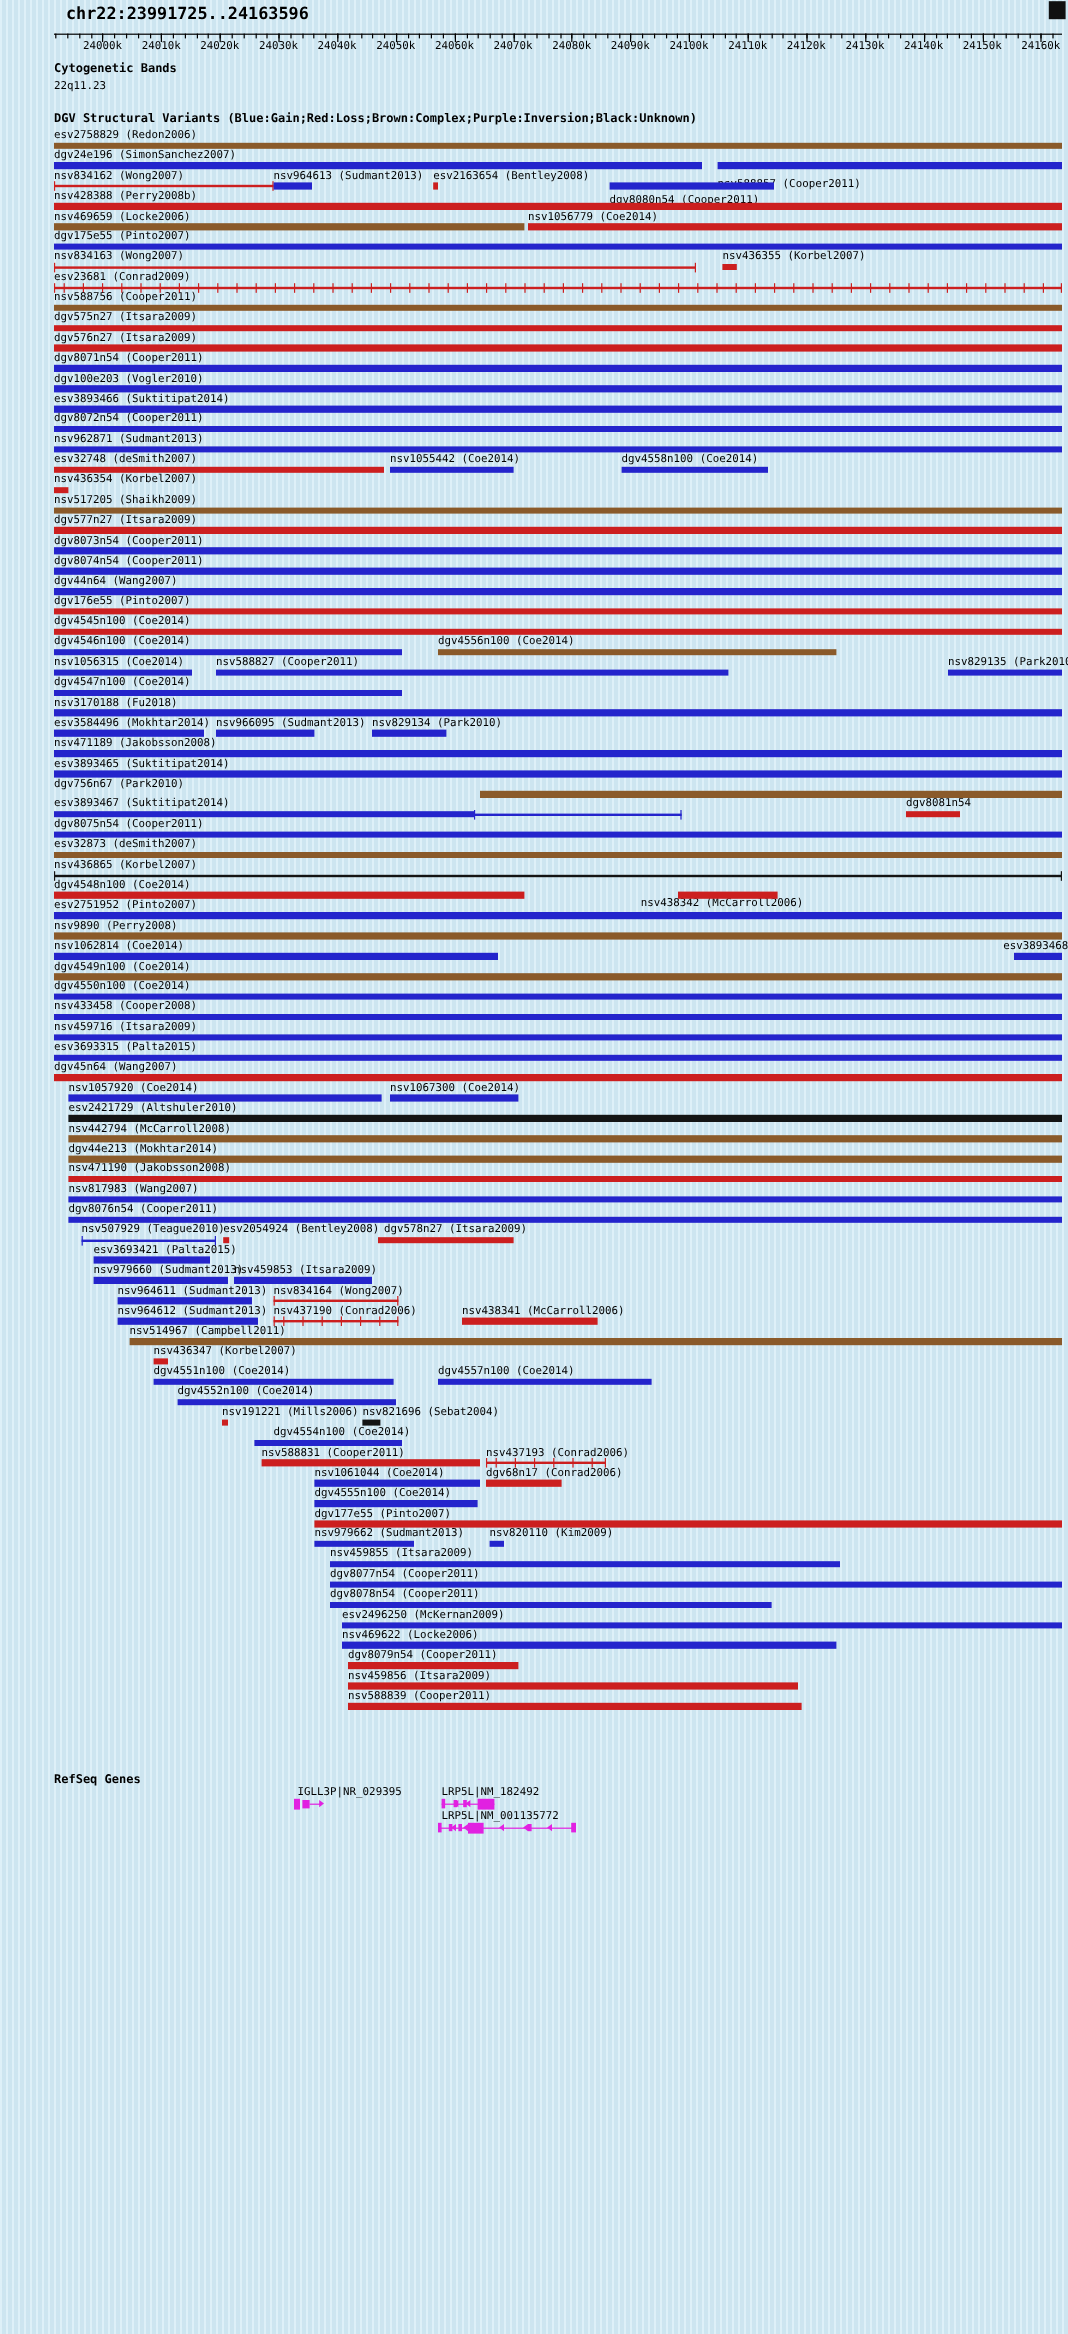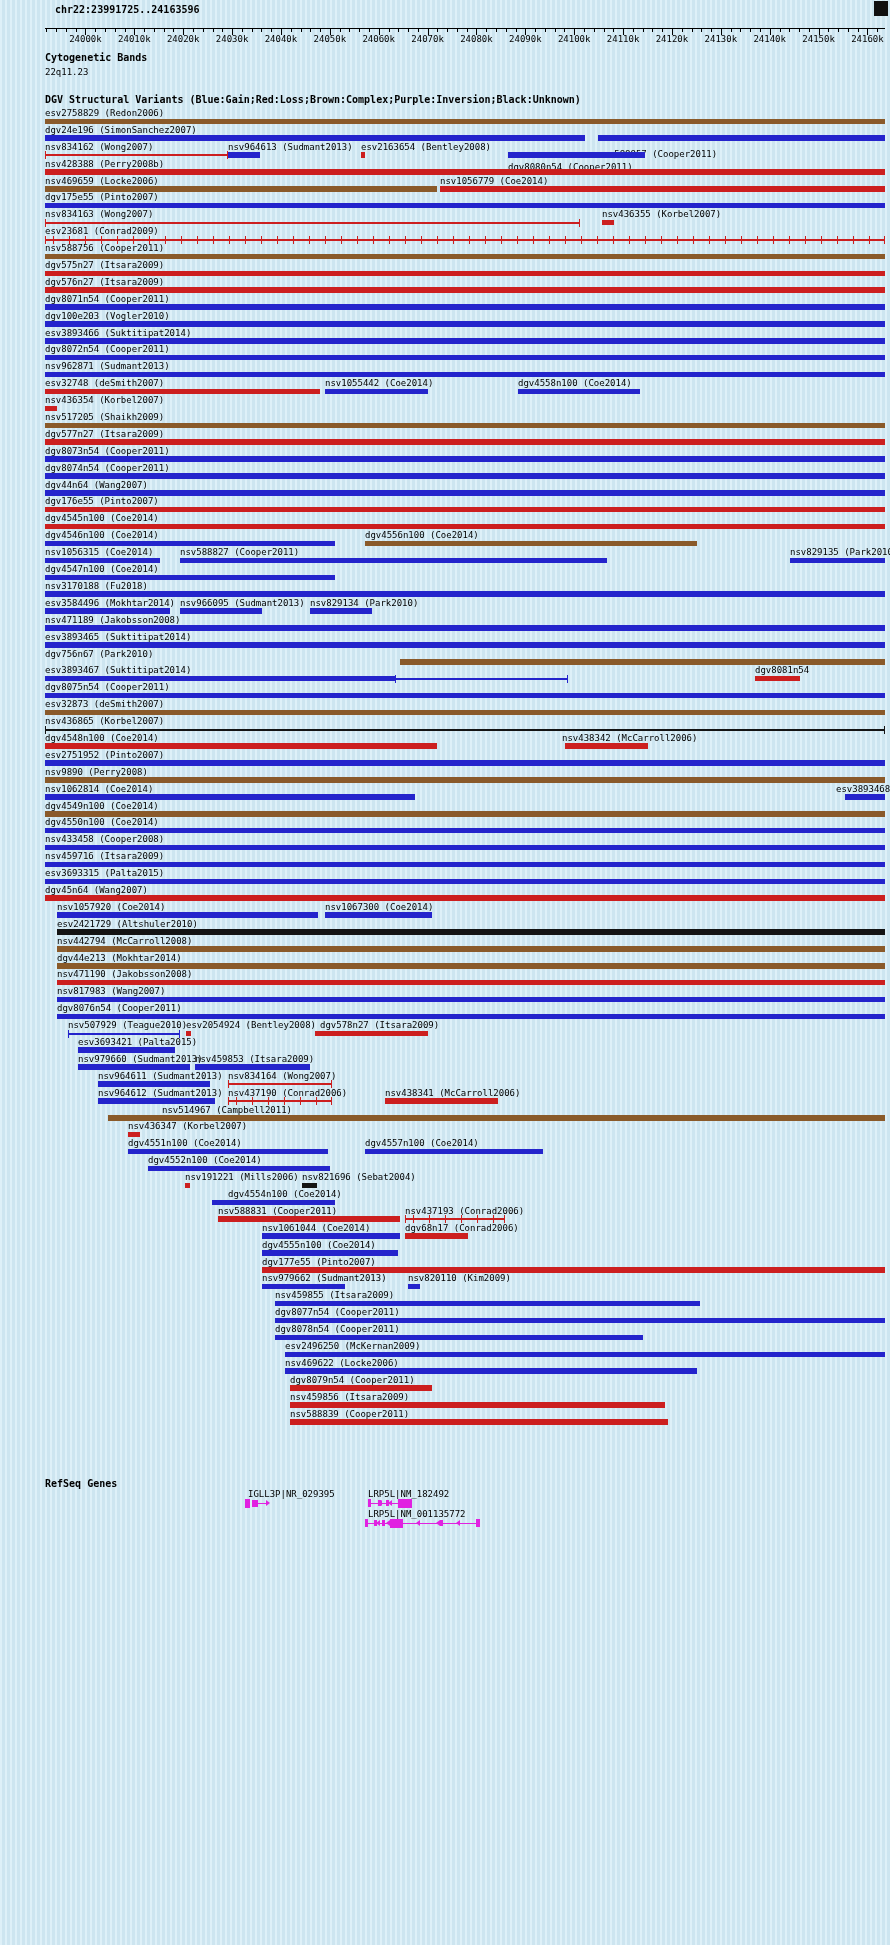--- a/index.html
+++ b/index.html
@@ -2,21 +2,21 @@
 <html><head>
 <meta charset="utf-8">
 <style>
   html,body{margin:0;padding:0}
   body{
     position:relative;width:890px;height:1945px;overflow:hidden;color:#000;
     font-family:"DejaVu Sans Mono","Liberation Mono",monospace;
     background-color:#d6ebf5;
     background-image:repeating-linear-gradient(90deg,#def0f8 0 2px,#cde5f0 2px 5px);
   }
-  .region{position:absolute;left:55px;top:4px;font-size:10px;font-weight:bold;white-space:pre}
+  .region{position:absolute;left:55px;top:4px;font-size:14px;font-weight:bold;white-space:pre}
   .corner{position:absolute;left:874px;top:1px;width:14px;height:15px;background:#101010}
   #ruler{position:absolute;left:0;top:20px;width:890px;height:26px}
   .rline{position:absolute;height:1px;background:#000}
   .rtick{position:absolute;width:1px;background:#000}
   .rlabel{position:absolute;top:14px;font-size:9px;transform:translateX(-50%);white-space:pre}
   .hdr{position:absolute;font-size:10px;font-weight:bold;white-space:pre}
   #cyto-title{left:45px;top:52px}
   #cyto-label{position:absolute;left:45px;top:67px;font-size:9px;white-space:pre}
   #dgv-title{left:45px;top:94px}
   #rows{position:absolute;left:0;top:108px;width:890px}
@@ -404,21 +404,21 @@
     </div>
     <div class="vrow">
       <span class="vlabel" style="left: 45px;">nsv436865 (Korbel2007)</span>
       <div class="vline" style="left: 45px; width: 840px; background: rgb(20, 20, 20);">
         <i class="vtick" style="left: 0px; background: rgb(20, 20, 20);"></i>
         <i class="vtick" style="left: 839px; background: rgb(20, 20, 20);"></i>
       </div>
     </div>
     <div class="vrow">
       <span class="vlabel" style="left: 45px;">dgv4548n100 (Coe2014)</span>
-      <span class="vlabel" style="left: 562px;">nsv438342 (McCarroll2006)</span>
+      <span class="vlabel" style="left: 534px; margin-top: 15px;">nsv438342 (McCarroll2006)</span>
       <div class="vbar" style="left: 45px; width: 392px; background: rgb(204, 31, 31);"></div>
       <div class="vbar" style="left: 565px; width: 83px; background: rgb(204, 31, 31);"></div>
     </div>
     <div class="vrow">
       <span class="vlabel" style="left: 45px;">esv2751952 (Pinto2007)</span>
       <div class="vbar" style="left: 45px; width: 840px; background: rgb(36, 36, 204);"></div>
     </div>
     <div class="vrow">
       <span class="vlabel" style="left: 45px;">nsv9890 (Perry2008)</span>
       <div class="vbar" style="left: 45px; width: 840px; background: rgb(138, 90, 42);"></div>
@@ -524,21 +524,21 @@
         <i class="vtick" style="left: 8px; background: rgb(204, 31, 31);"></i>
         <i class="vtick" style="left: 24px; background: rgb(204, 31, 31);"></i>
         <i class="vtick" style="left: 40px; background: rgb(204, 31, 31);"></i>
         <i class="vtick" style="left: 56px; background: rgb(204, 31, 31);"></i>
         <i class="vtick" style="left: 72px; background: rgb(204, 31, 31);"></i>
         <i class="vtick" style="left: 88px; background: rgb(204, 31, 31);"></i>
       </div>
       <div class="vbar" style="left: 385px; width: 113px; background: rgb(204, 31, 31);"></div>
     </div>
     <div class="vrow">
-      <span class="vlabel" style="left: 120px; padding-left: 42px;">nsv514967 (Campbell2011)</span>
+      <span class="vlabel" style="left: 108px;">nsv514967 (Campbell2011)</span>
       <div class="vbar" style="left: 108px; width: 777px; background: rgb(138, 90, 42);"></div>
     </div>
     <div class="vrow">
       <span class="vlabel" style="left: 128px;">nsv436347 (Korbel2007)</span>
       <div class="vbar" style="left: 128px; width: 12px; background: rgb(204, 31, 31);"></div>
     </div>
     <div class="vrow">
       <span class="vlabel" style="left: 128px;">dgv4551n100 (Coe2014)</span>
       <span class="vlabel" style="left: 365px;">dgv4557n100 (Coe2014)</span>
       <div class="vbar" style="left: 128px; width: 200px; background: rgb(36, 36, 204);"></div>

